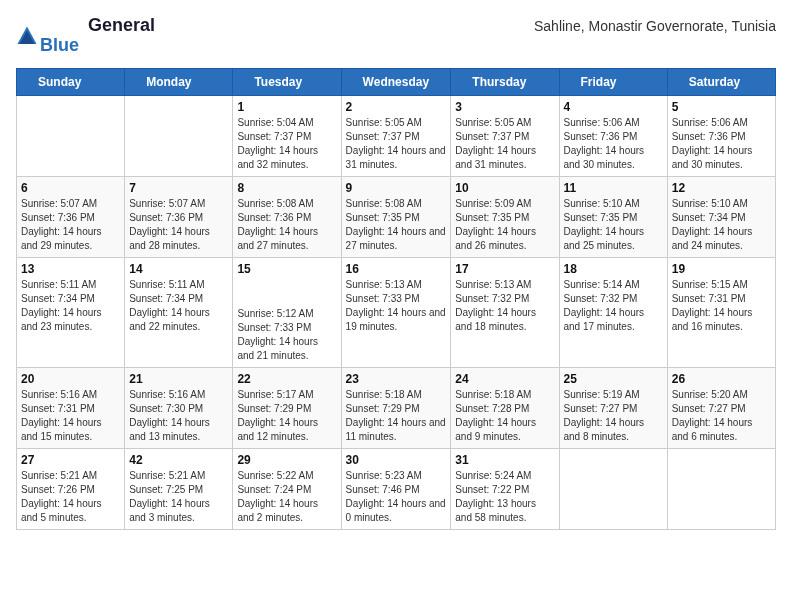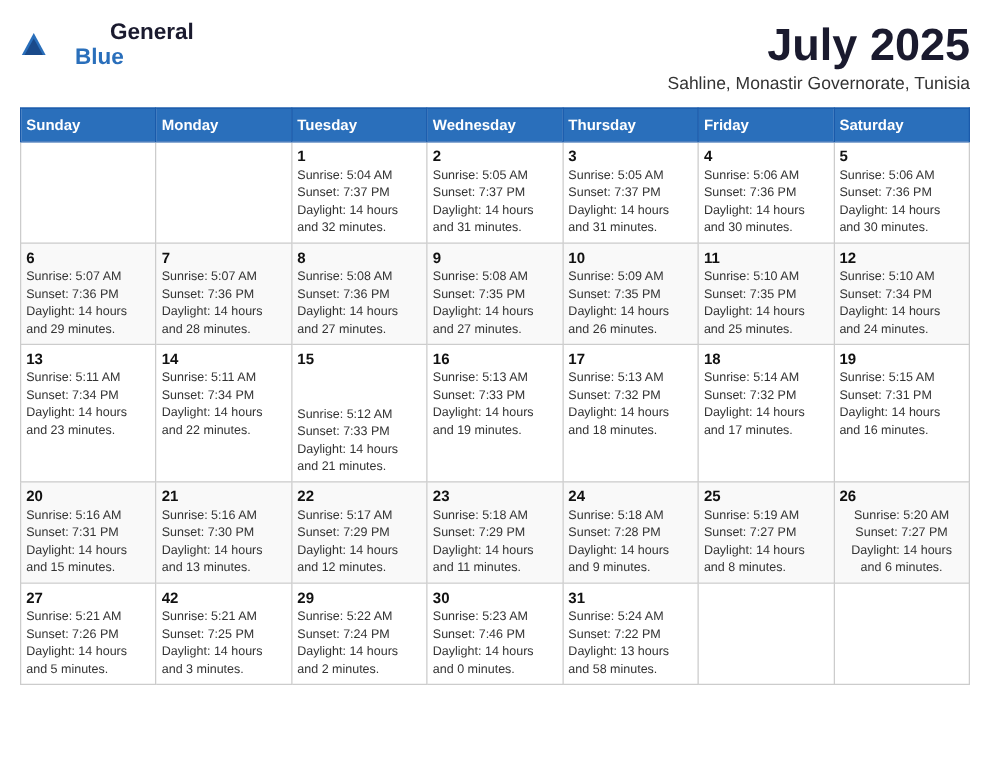--- a/index.html
+++ b/index.html
@@ -28,21 +28,20 @@
     .logo-general {
       font-size: 18px;
       font-weight: bold;
       color: #1a1a2e;
       margin-left: 48px;
     }
     .logo-blue {
       font-size: 18px;
       font-weight: bold;
       color: #2a6fbb;
-      margin-left: 20px;
     }
     .logo-icon {
       width: 22px;
       height: 22px;
       margin-right: 2px;
     }
     .title-block {
       text-align: right;
     }
     .month-year {
@@ -57,21 +56,21 @@
       margin-top: 2px;
     }
     table {
       width: 100%;
       border-collapse: collapse;
       font-size: 11px;
     }
     thead tr th {
       background-color: #2a6fbb;
       color: #fff;
-      padding: 6px 4px;
+      padding: 6px 21px;
       text-align: left;
       font-size: 12px;
       font-weight: bold;
       border: 1px solid #1a5aaa;
       margin-top: 44px;
     }
     tbody tr td {
       border: 1px solid #ccc;
       padding: 4px 4px;
       vertical-align: top;
@@ -105,21 +104,20 @@
     <svg class="logo-icon" viewBox="0 0 30 30" xmlns="http://www.w3.org/2000/svg">
       <polygon points="15,2 28,26 2,26" fill="#2a6fbb"></polygon>
       <polygon points="15,8 25,26 5,26" fill="#1a4a8a"></polygon>
     </svg>
     <div class="logo-text">
       <span class="logo-general">General</span>
       <span class="logo-blue">Blue</span>
     </div>
   </div>
   <div class="title-block">
-    <div class="month-year">July 2025</div>
     <div class="location">Sahline, Monastir Governorate, Tunisia</div>
   </div>
 </div>
 
 <table>
   <thead>
     <tr>
     <th>Sunday</th>
         <th>Monday</th>
         <th>Tuesday</th>
@@ -284,21 +282,21 @@
 Daylight: 14 hours and 9 minutes.</div>
         </td>
         <td>
           <div class="day-number">25</div>
           <div class="day-info" style="white-space: pre-line;">Sunrise: 5:19 AM
 Sunset: 7:27 PM
 Daylight: 14 hours and 8 minutes.</div>
         </td>
         <td>
           <div class="day-number">26</div>
-          <div class="day-info" style="white-space: pre-line; text-align: center;">Sunrise: 5:20 AM
+          <div class="day-info" style="white-space: pre-line;">Sunrise: 5:20 AM
 Sunset: 7:27 PM
 Daylight: 14 hours and 6 minutes.</div>
         </td>
       </tr>
       <tr>
         <td>
           <div class="day-number">27</div>
           <div class="day-info" style="white-space: pre-line;">Sunrise: 5:21 AM
 Sunset: 7:26 PM
 Daylight: 14 hours and 5 minutes.</div>

